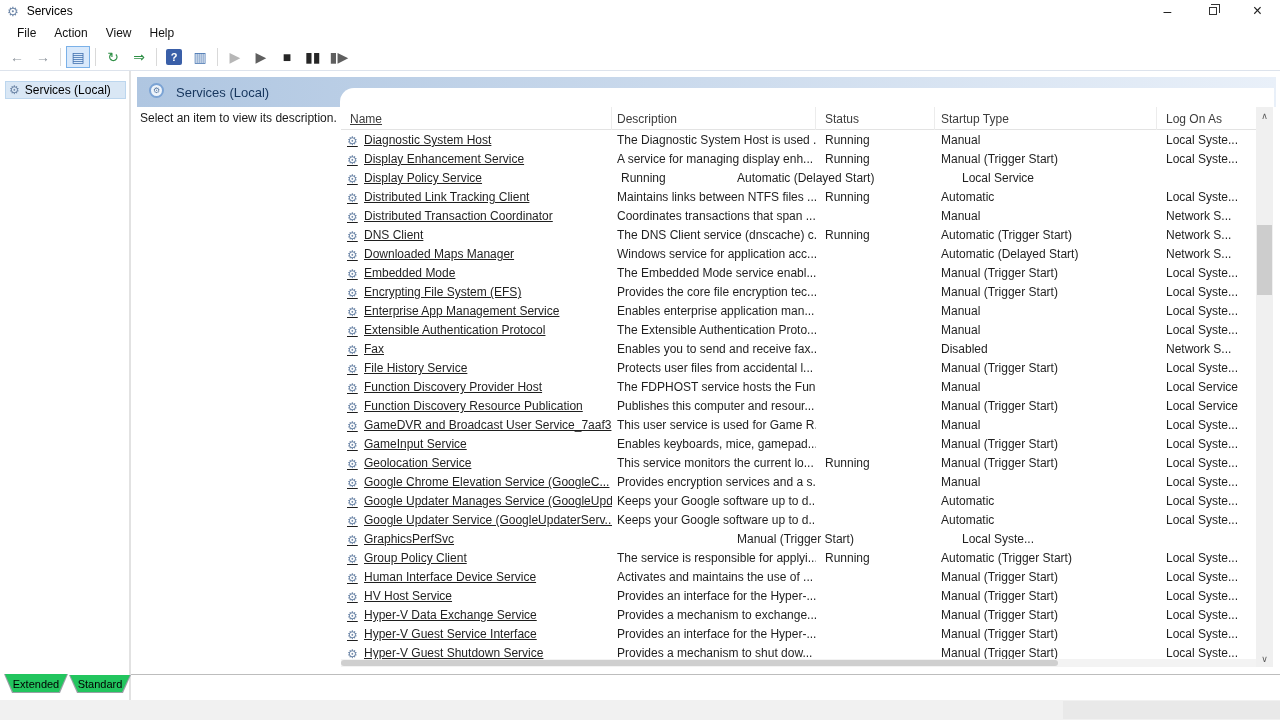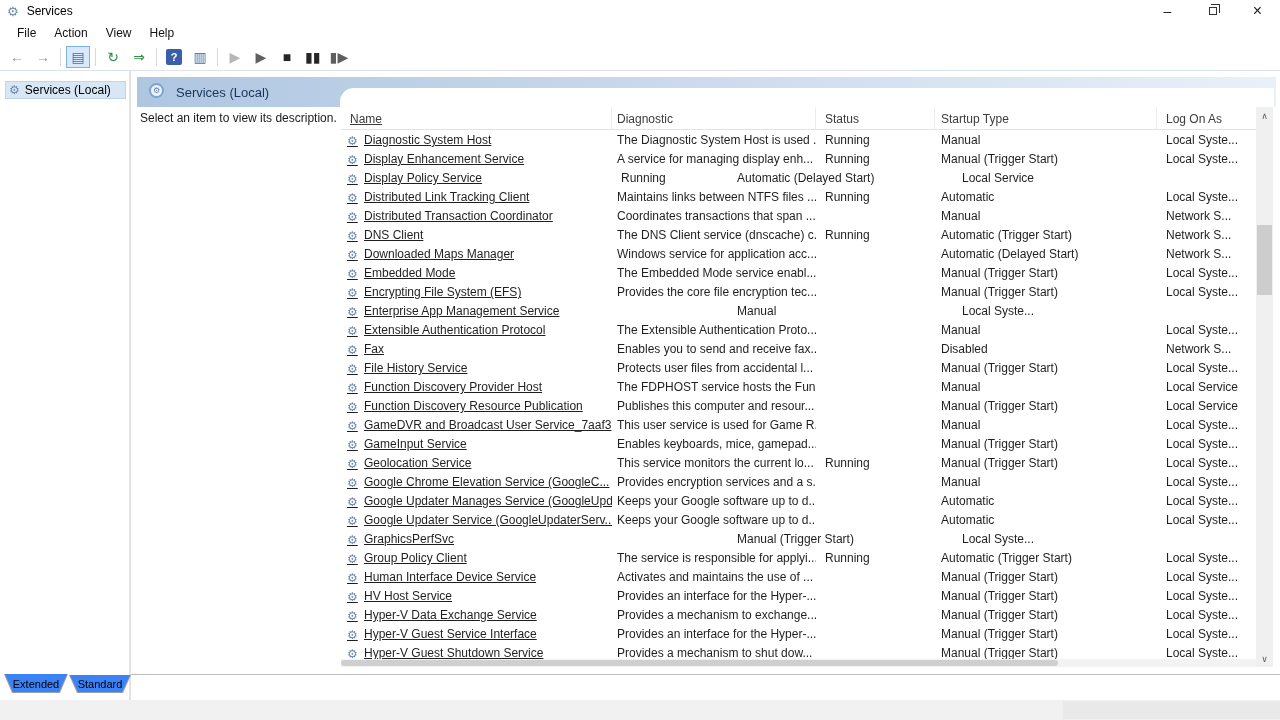--- a/index.html
+++ b/index.html
@@ -67,21 +67,21 @@
   .vs-btn { position:absolute; left:0; width:17px; height:17px; display:flex; align-items:center; justify-content:center; font-size:9px; color:#5a5a5a; background:#f0f0f0; }
   .vs-up { top:0; } .vs-down { bottom:0; }
   .vs-thumb { position:absolute; left:1px; top:118px; width:15px; height:70px; background:#cdcdcd; }
   .hscroll { position:absolute; left:1px; bottom:7px; width:915px; height:8px; background:#f3f3f3; }
   .hs-thumb { position:absolute; left:0; top:1px; width:717px; height:6px; background:#cfcfcf; border-radius:3px; }
 
   
   .tabstrip-line { position:absolute; left:131px; top:603px; width:1149px; height:1px; background:#bdbdbd; }
   .tab { position:absolute; height:19px; font-size:11px; color:#000; }
   .tab .shape-border { position:absolute; inset:0; background:#9aa0a6; clip-path:polygon(0 0,100% 0,calc(100% - 8px) 100%,8px 100%); }
-  .tab .shape-fill { position:absolute; inset:0; background:#3b82f6; clip-path:polygon(1px 0,calc(100% - 1px) 0,calc(100% - 9px) calc(100% - 1px),9px calc(100% - 1px)); display:flex; align-items:center; justify-content:center; }
+  .tab .shape-fill { position:absolute; inset:0; background:#22c55e; clip-path:polygon(1px 0,calc(100% - 1px) 0,calc(100% - 9px) calc(100% - 1px),9px calc(100% - 1px)); display:flex; align-items:center; justify-content:center; }
   .tab-extended { left:4px; top:603px; width:64px; }
   .tab-standard { left:69px; top:604px; width:62px; height:18px; }
 
   .bottom-strip { position:absolute; left:0; top:700px; width:1280px; height:20px; background:#f1f1f1; }
   .bottom-strip .seg { position:absolute; left:1063px; top:1px; width:217px; height:18px; background:#e9e9e9; }
 </style>
 </head>
 <body>
 
 <div class="screen">
@@ -166,21 +166,21 @@
         <div class="hint-text">Select an item to view its description.</div>
 
         <div class="list-panel">
 
           <div class="col-header">
             <div class="hcell c-name">
               <span>Name</span>
               <span class="sort-caret">ˆ</span>
             </div>
             <div class="hcell c-desc">
-                <span>Diagnostic</span>
+                <span>Description</span>
               </div>
             <div class="hcell c-status">
                 <span>Status</span>
               </div>
             <div class="hcell c-startup">
                 <span>Startup Type</span>
               </div>
             <div class="hcell c-logon">
                 <span>Log On As</span>
               </div>
@@ -274,20 +274,21 @@
                 <div class="cell c-desc">Provides the core file encryption tec...</div>
                 <div class="cell c-status"></div>
                 <div class="cell c-startup">Manual (Trigger Start)</div>
                 <div class="cell c-logon">Local Syste...</div>
               </div>
               <div class="srow">
                 <div class="cell c-name">
                   <span class="gear">⚙</span>
                   <span>Enterprise App Management Service</span>
                 </div>
+                <div class="cell c-desc">Enables enterprise application man...</div>
                 <div class="cell c-status"></div>
                 <div class="cell c-startup">Manual</div>
                 <div class="cell c-logon">Local Syste...</div>
               </div>
               <div class="srow">
                 <div class="cell c-name">
                   <span class="gear">⚙</span>
                   <span>Extensible Authentication Protocol</span>
                 </div>
                 <div class="cell c-desc">The Extensible Authentication Proto...</div>

